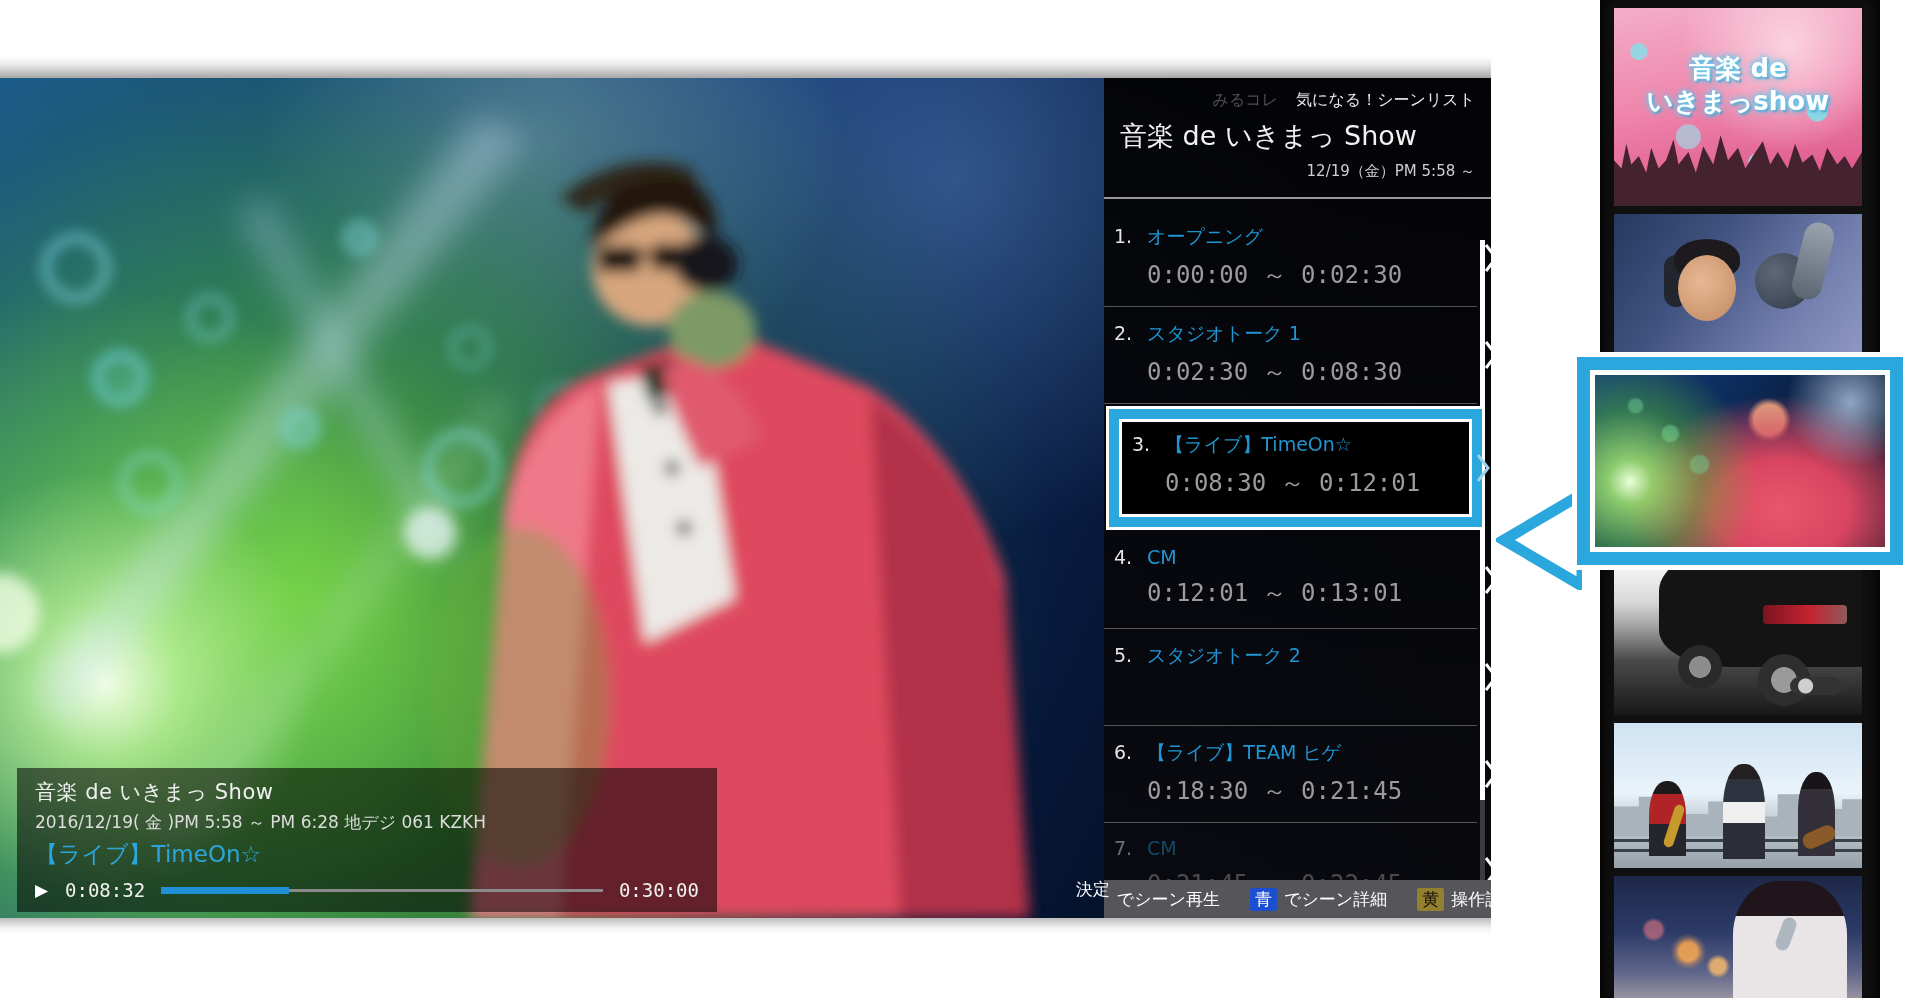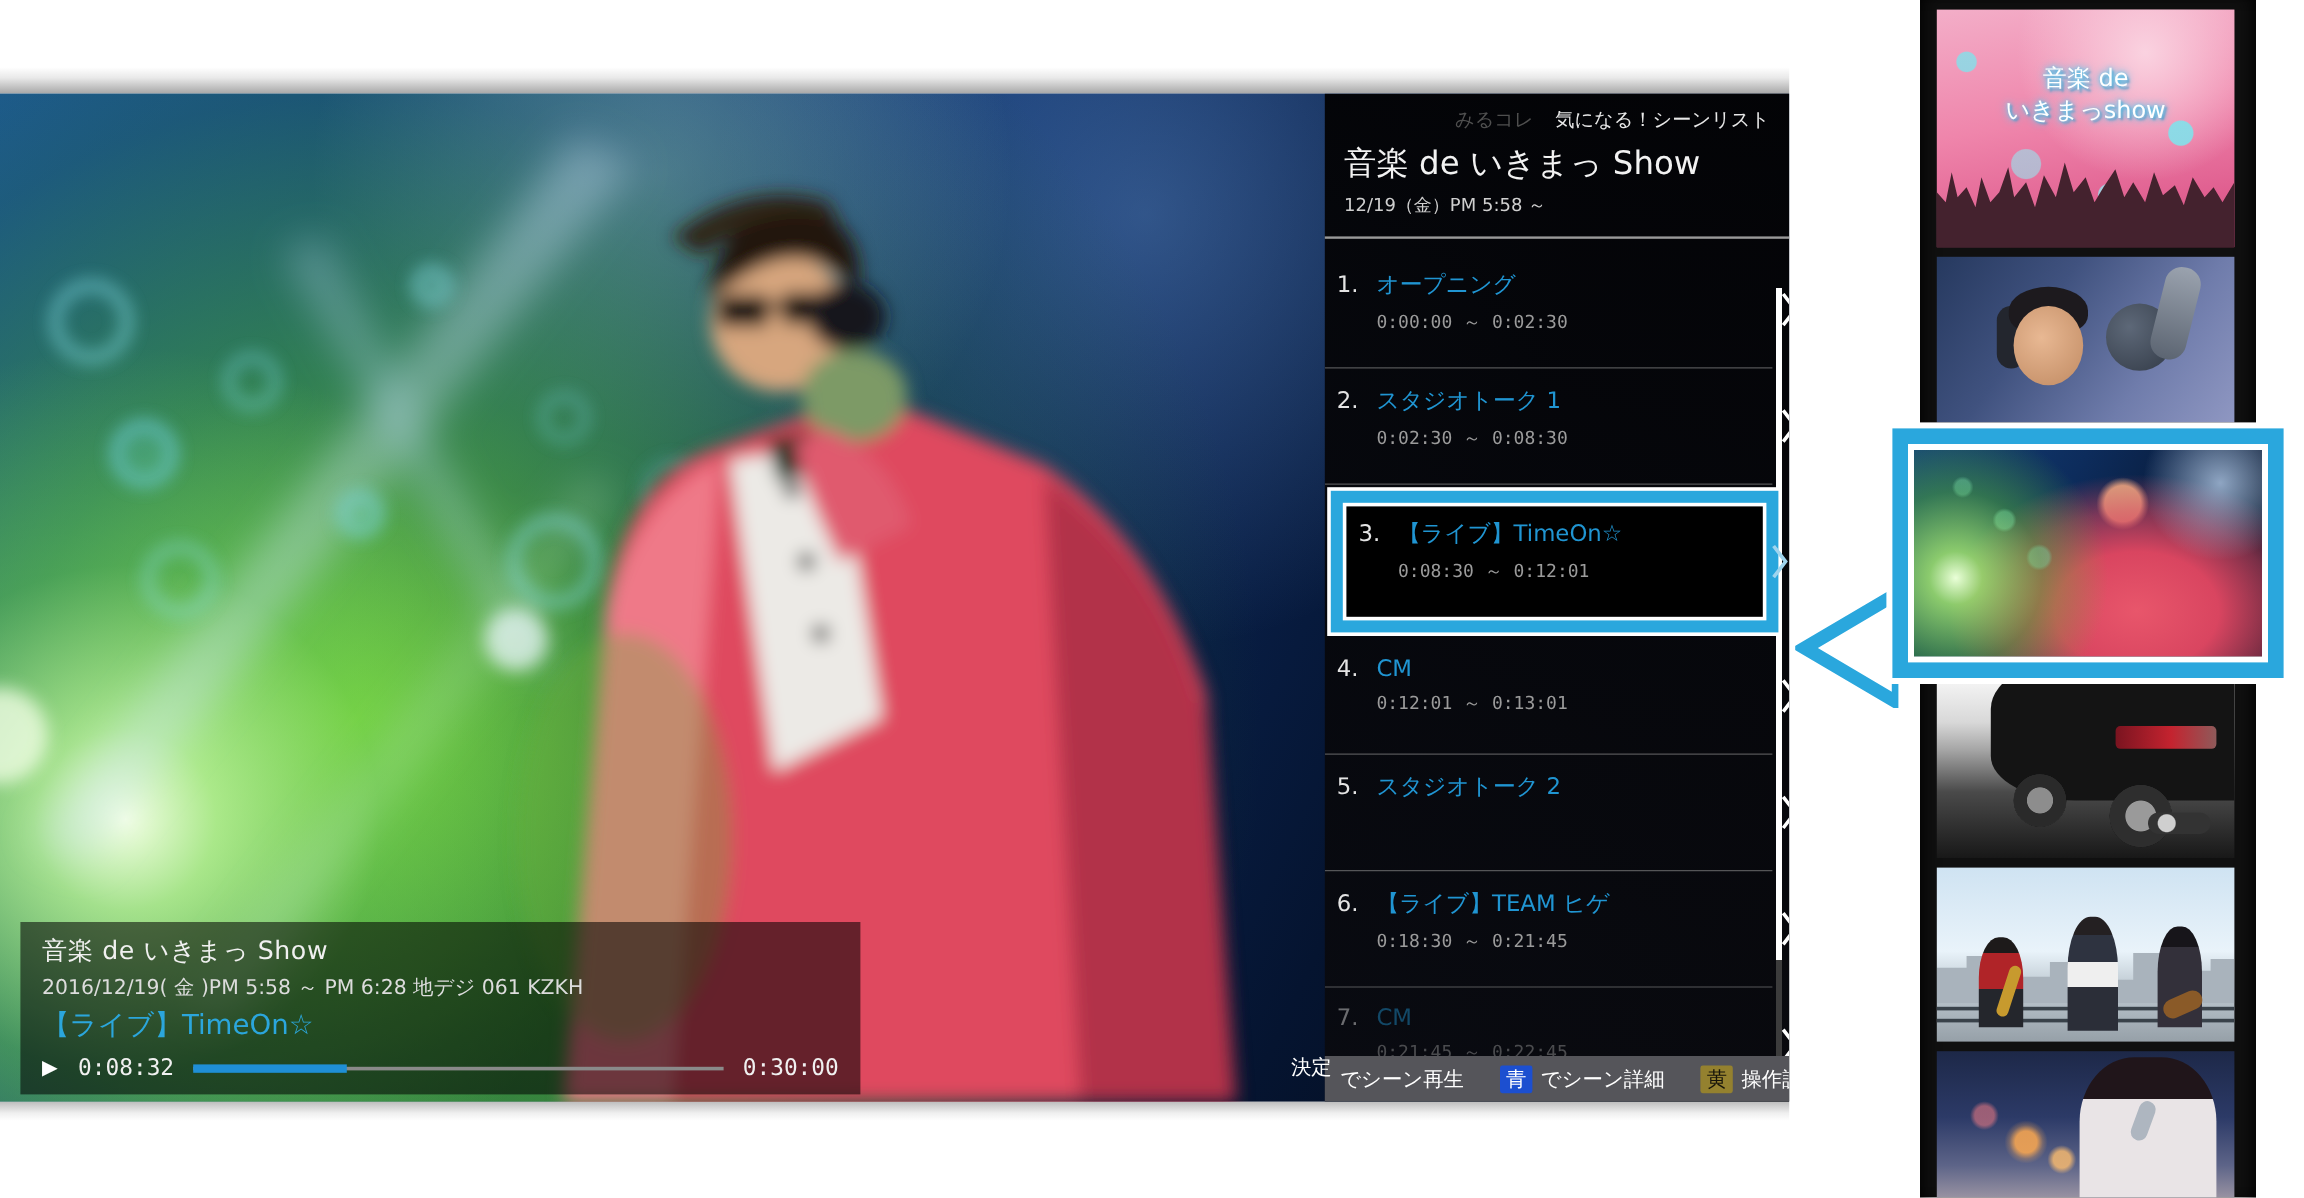--- a/index.html
+++ b/index.html
@@ -43,28 +43,28 @@
   .panel{
     position:absolute;right:0;top:0;width:387px;height:840px;
     background:linear-gradient(to bottom,rgba(3,3,5,.97),rgba(10,10,14,.88));
     box-sizing:border-box;
   }
   .panel-header{position:absolute;top:12px;right:16px;font-size:16px;white-space:nowrap;}
   .ph-brand{color:#4f4f4f;margin-right:18px;}
   .ph-title{color:#e8e8e8;}
   .prog-block{padding:40px 16px 0 16px;border-bottom:2px solid #999;padding-bottom:16px;}
   .prog-title{font-size:27px;color:#f2f2f2;}
-  .prog-date{font-size:15px;color:#cfcfcf;margin-top:8px;}
+  .prog-date{font-size:15px;color:#cfcfcf;margin-top:8px;text-align:right;}
   .scene-list{position:absolute;left:0;right:0;top:132px;bottom:38px;overflow:hidden;}
   .scene-row{position:relative;height:97px;box-sizing:border-box;
     padding:14px 40px 0 10px;border-bottom:1px solid rgba(150,150,150,.55);margin:0 14px 0 0;}
   .scene-row .line1{font-size:19px;white-space:nowrap;}
   .scene-row .num{display:inline-block;width:33px;color:#e4e4e4;}
   .scene-row .stitle{color:#2095d2;}
-  .scene-row .scene-time{font-size:15px;color:#9b9b9b;margin-left:33px;margin-top:9px;
+  .scene-row .scene-time{font-size:24px;color:#9b9b9b;margin-left:33px;margin-top:9px;
     font-family:"DejaVu Sans Mono","Liberation Mono",monospace;}
   .chev{position:absolute;right:-22px;top:50%;transform:translateY(-50%);}
   .scene-row.selected{
     background:#000;z-index:3;margin:18px 22px 18px 18px;padding:10px 20px 0 10px;height:92px;
     box-shadow:0 0 0 3px #ffffff,0 0 0 13px #2aa7dd,0 0 0 16px #ffffff;
   }
   .scene-row.selected{border-bottom:none;}
   .scene-row.faded .line1,.scene-row.faded .scene-time{opacity:.45;}
   .scrollbar{position:absolute;right:6px;top:162px;width:5px;height:640px;background:#3c3c3c;}
   .scroll-thumb{width:100%;height:560px;background:#ffffff;}
@@ -85,21 +85,21 @@
   .t1{top:8px;height:198px;
     background:
       radial-gradient(circle at 82% 52%, rgba(130,225,235,.9) 0 10px, transparent 11px),
       radial-gradient(circle at 10% 22%, rgba(130,225,235,.8) 0 8px, transparent 9px),
       radial-gradient(circle at 58% 78%, rgba(150,230,240,.8) 0 9px, transparent 10px),
       radial-gradient(circle at 30% 65%, rgba(150,230,240,.6) 0 12px, transparent 13px),
       radial-gradient(circle at 70% 18%, #fad2e0 0%, transparent 45%),
       linear-gradient(170deg,#f3aec8 0%,#ef85ab 45%,#e05f90 80%,#d14b7e 100%);}
   .t1::after{content:"";position:absolute;left:0;right:0;bottom:0;height:42%;background:#44222e;
     clip-path:polygon(0% 100%,0% 45%,3% 55%,5% 25%,7% 50%,10% 40%,13% 60%,15% 30%,18% 55%,21% 45%,24% 20%,26% 50%,30% 35%,33% 60%,36% 28%,40% 50%,43% 15%,46% 45%,50% 30%,53% 55%,56% 40%,60% 22%,63% 50%,66% 35%,70% 55%,73% 25%,76% 48%,80% 38%,83% 58%,86% 30%,90% 50%,93% 40%,96% 55%,100% 35%,100% 100%);}
-  .t1-caption{position:absolute;left:0;right:0;top:22%;text-align:center;color:#fff;font-size:20px;font-weight:normal;line-height:1.3;
+  .t1-caption{position:absolute;left:0;right:0;top:22%;text-align:center;color:#fff;font-size:26px;font-weight:bold;line-height:1.3;
     text-shadow:0 0 3px #6cc8ea,0 0 6px #6cc8ea,0 0 9px #6cc8ea,2px 2px 2px rgba(60,140,190,.9);z-index:2;}
   
   .t2{top:214px;height:138px;background:linear-gradient(125deg,#26395f 0%,#40527f 35%,#6f7cab 70%,#8f97c2 100%);}
   .t2 .face{position:absolute;left:26%;top:30%;width:58px;height:66px;border-radius:50%;
     background:radial-gradient(circle at 40% 40%,#e8b893,#c08a62);}
   .t2 .hair{position:absolute;left:24%;top:18%;width:66px;height:40px;border-radius:50% 50% 40% 40%;background:#1d1a1e;}
   .t2 .phones{position:absolute;left:20%;top:30%;width:24px;height:52px;border-radius:12px;background:#23262e;}
   .t2 .pop{position:absolute;left:57%;top:28%;width:56px;height:56px;border-radius:50%;background:radial-gradient(circle at 35% 35%,#5d6878,#323a46);}
   .t2 .mic{position:absolute;left:74%;top:6%;width:30px;height:78px;border-radius:14px;background:linear-gradient(#9aa2ae,#5c6572);transform:rotate(14deg);}
   

